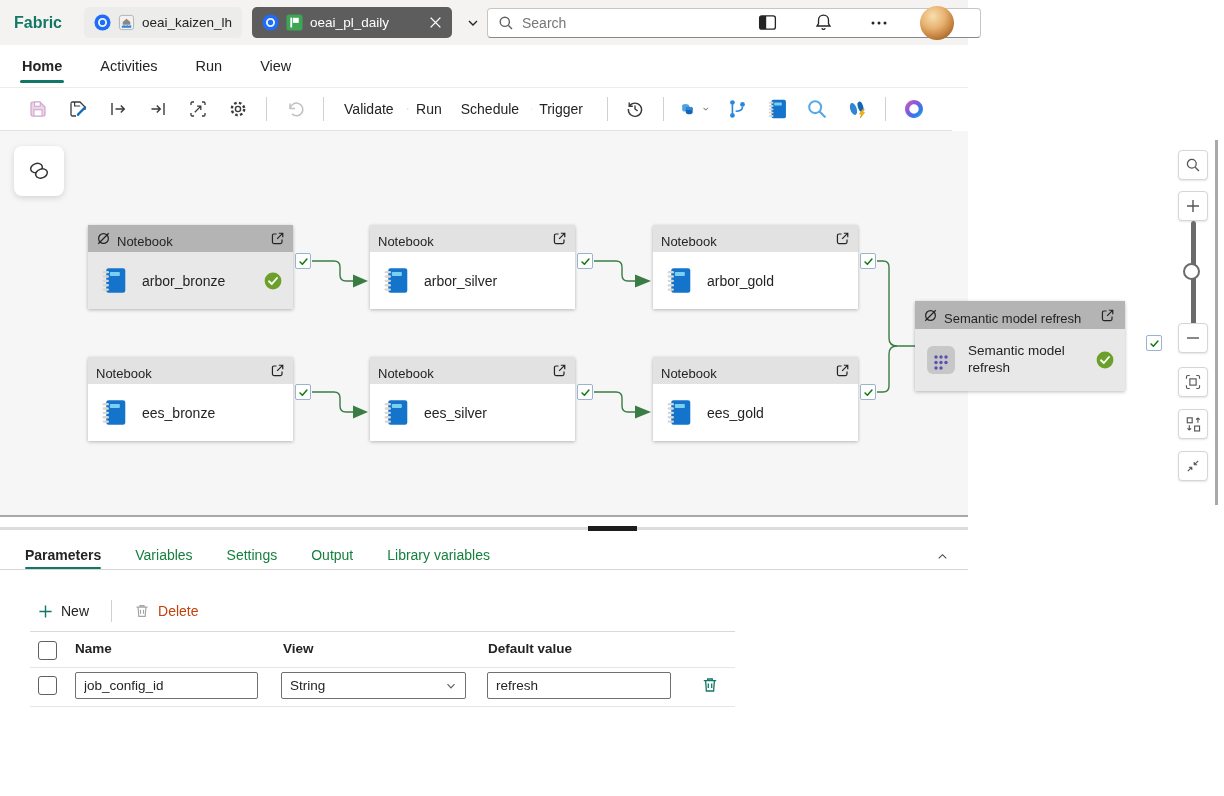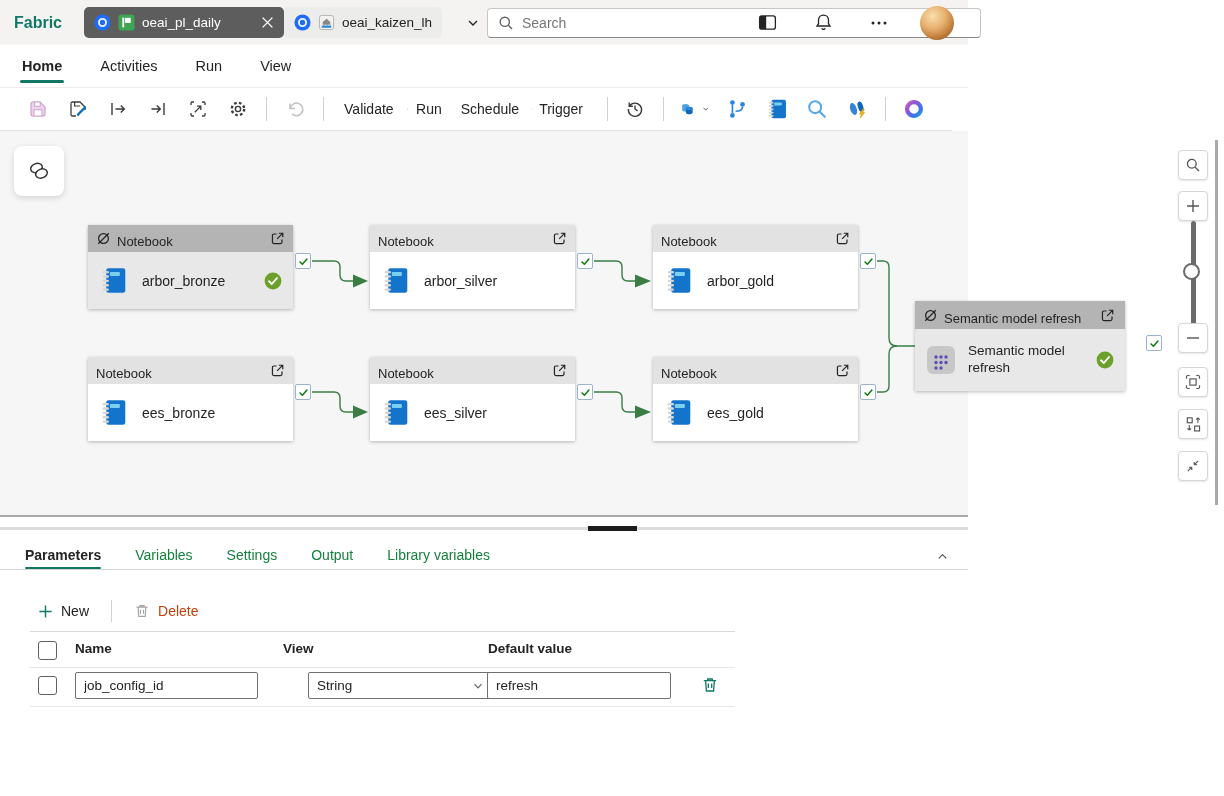--- a/index.html
+++ b/index.html
@@ -99,21 +99,21 @@
   .act-btn.disabled { color:#c2410c; cursor:default; }
   .act-sep { width:1px; height:22px; background:#d1d1d1; margin:0 14px; }
   .hline { position:absolute; left:30px; width:705px; height:1px; background:#d9d9d9; }
   .thead-label { position:absolute; top:71px; font-size:13.5px; font-weight:bold; color:#242424; }
   .pcheck { position:absolute; width:19px; height:19px; border:1px solid #616161; border-radius:3px;
     background:#fff; cursor:pointer; }
   .fld { position:absolute; top:102px; height:27px; border:1px solid #707070; border-radius:2px;
     background:#fff; font-size:13.5px; color:#242424; padding:0 8px;
     font-family:"Liberation Sans","DejaVu Sans",sans-serif; }
   input.fld { outline:none; }
-  .select-fld { display:flex; align-items:center; justify-content:space-between; cursor:pointer;margin-left:27px; }
+  .select-fld { display:flex; align-items:center; justify-content:space-between; cursor:pointer; }
   .row-trash { position:absolute; left:701px; top:106px; color:#117865; cursor:pointer; display:flex; }
 
   svg { display:block; }
 </style>
 </head>
 <body>
 
 <svg width="0" height="0" style="position:absolute">
   <defs>
     <symbol id="sym-notebook" viewBox="0 0 32 32">
@@ -144,49 +144,49 @@
       <path d="M2.8 4.6h12.4M6.7 4.6V3h4.6v1.6M4.6 4.6l.8 10.4h7.2l.8-10.4M7.3 7.5v4.6M10.7 7.5v4.6" fill="none" stroke="currentColor" stroke-width="1.3"></path>
     </symbol>
   </defs>
 </svg>
 
 <div class="app">
 
   <header class="titlebar">
     <div class="brand">Fabric</div>
 
+    <div class="wtab inactive">
+      <svg width="17" height="17" viewBox="0 0 18 18">
+        <circle cx="9" cy="9" r="8.5" fill="#1f6cf9"></circle>
+        <path d="M9 4.2a4.8 4.8 0 1 0 0 9.6 4.8 4.8 0 0 0 0-9.6zm0 2a2.8 2.8 0 1 1 0 5.6 2.8 2.8 0 0 1 0-5.6z" fill="#fff" opacity=".92"></path>
+      </svg>
+      <svg width="17" height="17" viewBox="0 0 18 18">
+        <rect x="1.5" y="1.5" width="15" height="15" rx="2.5" fill="#f2f1f0" stroke="#b5b3b1"></rect>
+        <path d="M5 8.5 9 5l4 3.5v3H5z" fill="#8a8886"></path>
+        <path d="M4 12.2c1.2.9 2.3-.9 3.4 0 1.1.9 2.2-.9 3.3 0 1.1.9 2.3-.9 3.3 0v2.3H4z" fill="#2886de"></path>
+      </svg>
+      <span>oeai_kaizen_lh</span>
+    </div>
+
     <div class="wtab active">
       <svg width="17" height="17" viewBox="0 0 18 18">
         <circle cx="9" cy="9" r="8.5" fill="#1f6cf9"></circle>
         <path d="M9 4.2a4.8 4.8 0 1 0 0 9.6 4.8 4.8 0 0 0 0-9.6zm0 2a2.8 2.8 0 1 1 0 5.6 2.8 2.8 0 0 1 0-5.6z" fill="#fff" opacity=".92"></path>
       </svg>
       <svg width="17" height="17" viewBox="0 0 18 18">
         <rect x="0.5" y="0.5" width="17" height="17" rx="3" fill="#3DA553"></rect>
         <rect x="4.6" y="3.8" width="1.9" height="10.4" fill="#fff"></rect>
         <path d="M7.3 4h6.2v5.4H7.3z" fill="#fff"></path>
       </svg>
       <span style="flex:1">oeai_pl_daily</span>
       <span class="tab-close">
         <svg width="13" height="13" viewBox="0 0 12 12">
             <path d="M1.5 1.5l9 9M10.5 1.5l-9 9" stroke="#fff" stroke-width="1.3"></path>
           </svg>
       </span>
-    </div>
-
-    <div class="wtab inactive">
-      <svg width="17" height="17" viewBox="0 0 18 18">
-        <circle cx="9" cy="9" r="8.5" fill="#1f6cf9"></circle>
-        <path d="M9 4.2a4.8 4.8 0 1 0 0 9.6 4.8 4.8 0 0 0 0-9.6zm0 2a2.8 2.8 0 1 1 0 5.6 2.8 2.8 0 0 1 0-5.6z" fill="#fff" opacity=".92"></path>
-      </svg>
-      <svg width="17" height="17" viewBox="0 0 18 18">
-        <rect x="1.5" y="1.5" width="15" height="15" rx="2.5" fill="#f2f1f0" stroke="#b5b3b1"></rect>
-        <path d="M5 8.5 9 5l4 3.5v3H5z" fill="#8a8886"></path>
-        <path d="M4 12.2c1.2.9 2.3-.9 3.4 0 1.1.9 2.2-.9 3.3 0 1.1.9 2.3-.9 3.3 0v2.3H4z" fill="#2886de"></path>
-      </svg>
-      <span>oeai_kaizen_lh</span>
     </div>
 
     <span class="tab-chevron">
       <svg width="14" height="14" viewBox="0 0 14 14">
           <path d="M3 5l4 4 4-4" fill="none" stroke="#242424" stroke-width="1.4"></path>
         </svg>
     </span>
 
     <div class="searchbox">
       <svg width="16" height="16" viewBox="0 0 16 16">

